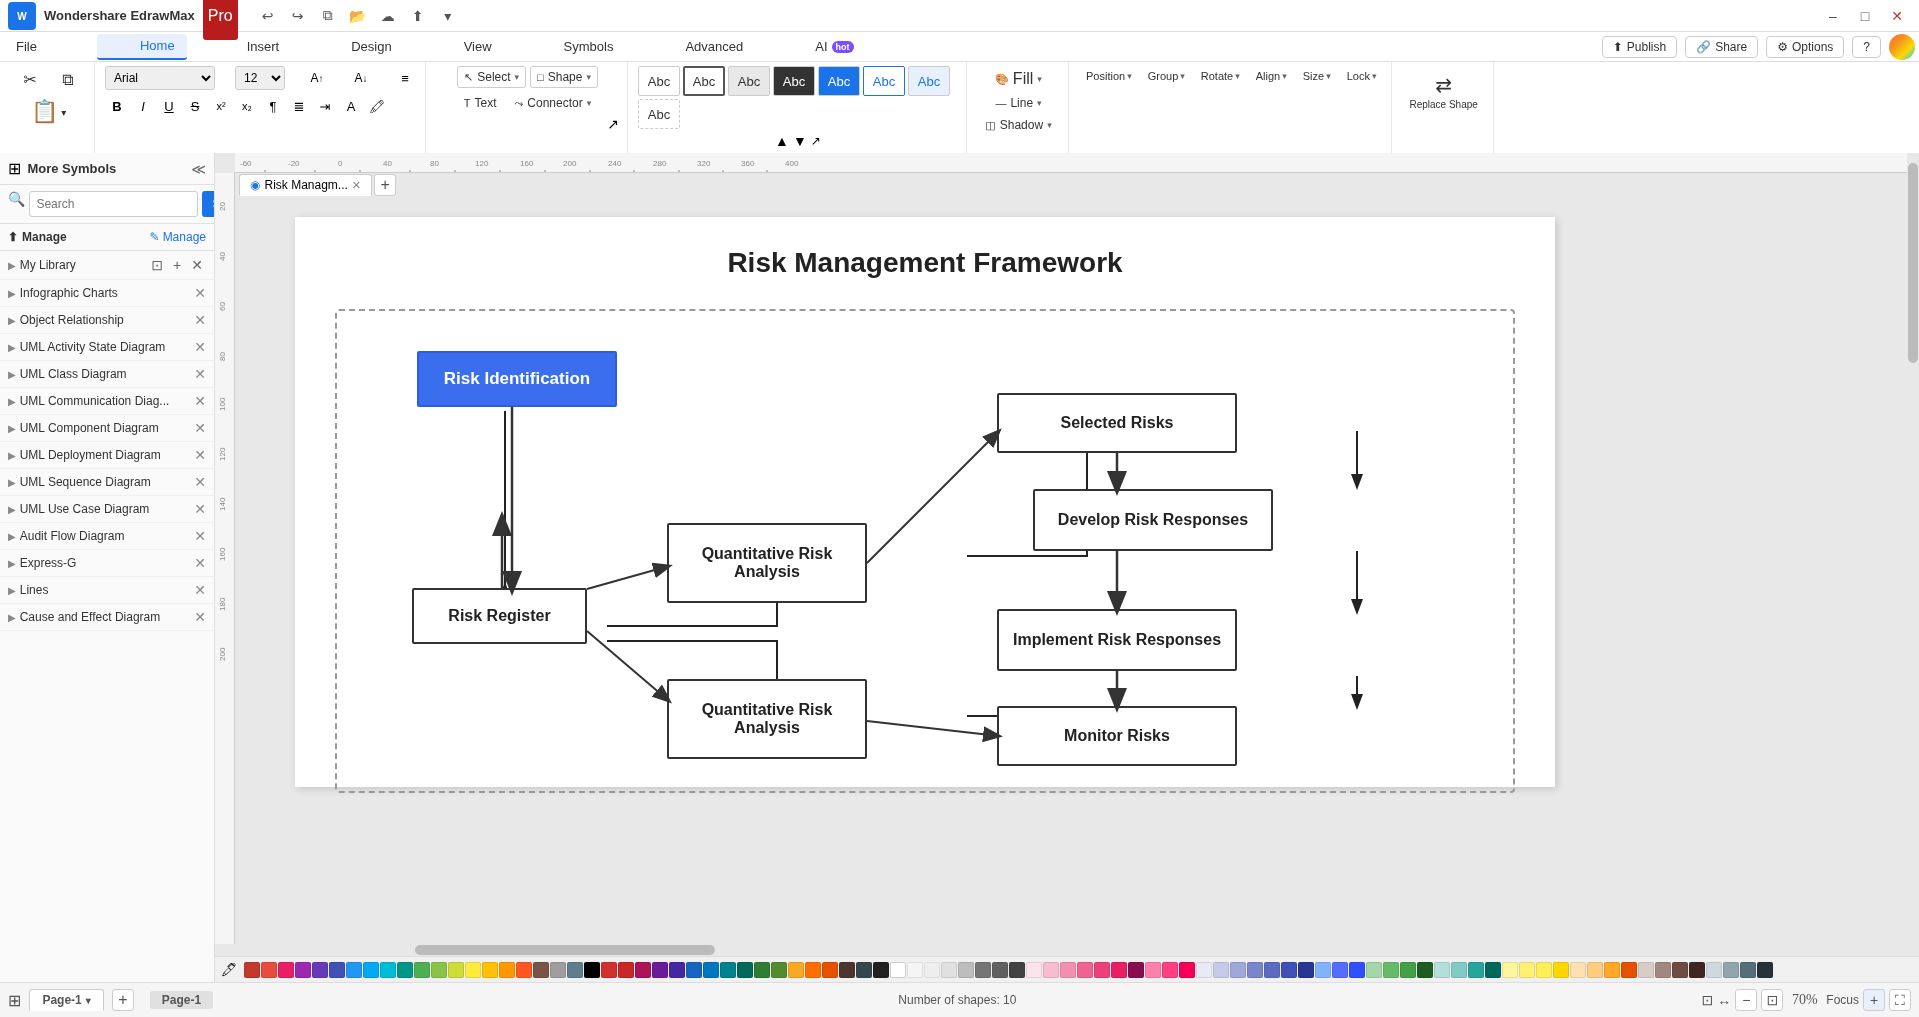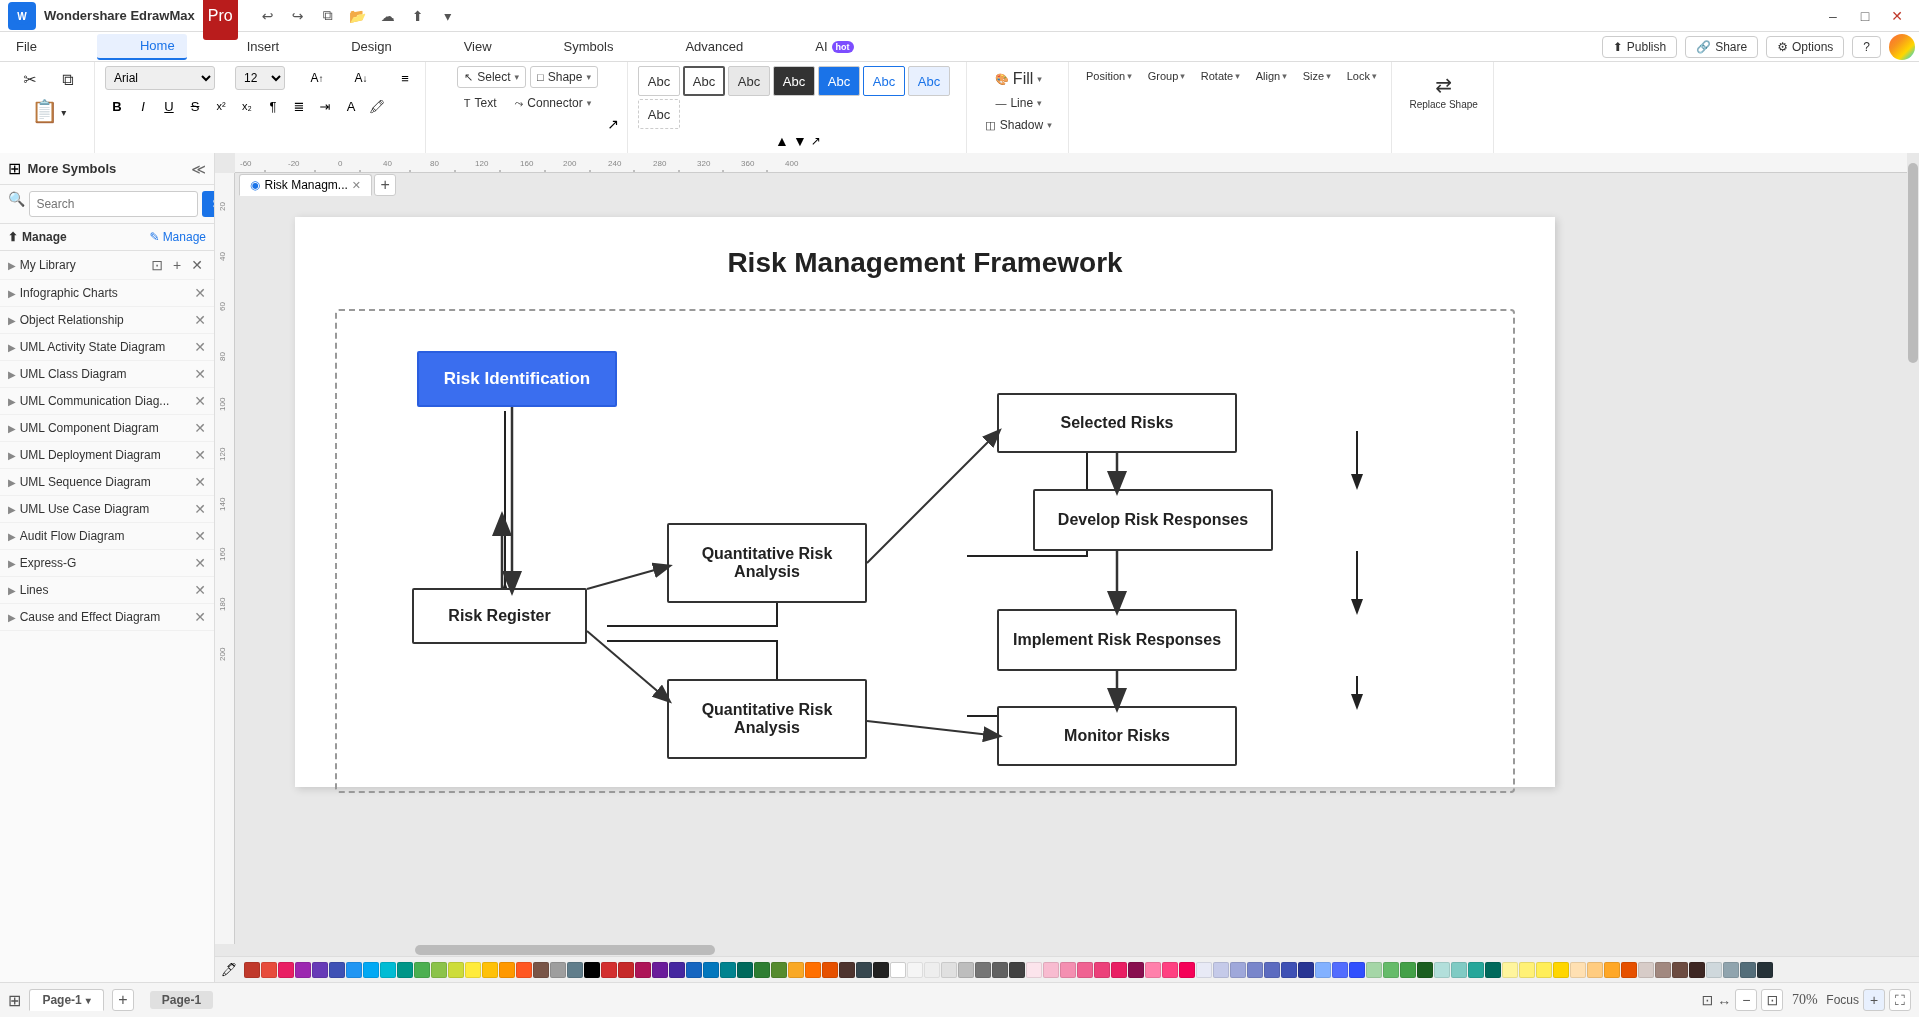--- a/index.html
+++ b/index.html
@@ -704,20 +704,21 @@
 
   <div class="tab-page active">
     <span>Page-1</span>
     <span style="font-size:10px;">▾</span>
   </div>
 
   <div class="add-page-btn">+</div>
 
   <span style="font-weight:600;font-size:12px;margin-left:8px;padding:2px 12px;background:#e0e0e0;border-radius:3px;cursor:pointer;">Page-1</span>
 
+  <span class="status-shape-count">Number of shapes: 10</span>
 
   <div class="zoom-controls">
     <span style="font-size:14px;cursor:pointer;">⊡</span>
     <span style="font-size:14px;cursor:pointer;">↔</span>
     <button class="zoom-btn">−</button>
     <button class="zoom-btn">⊡</button>
     <span style="font-size:14px;min-width:35px;text-align:center;font-family:Liberation Serif, serif;">70%</span>
     <span style="cursor:pointer;font-size:12px;">Focus</span>
     <button class="zoom-btn" style="background:#e8f0fe;">+</button>
     <button class="zoom-btn">⛶</button>

